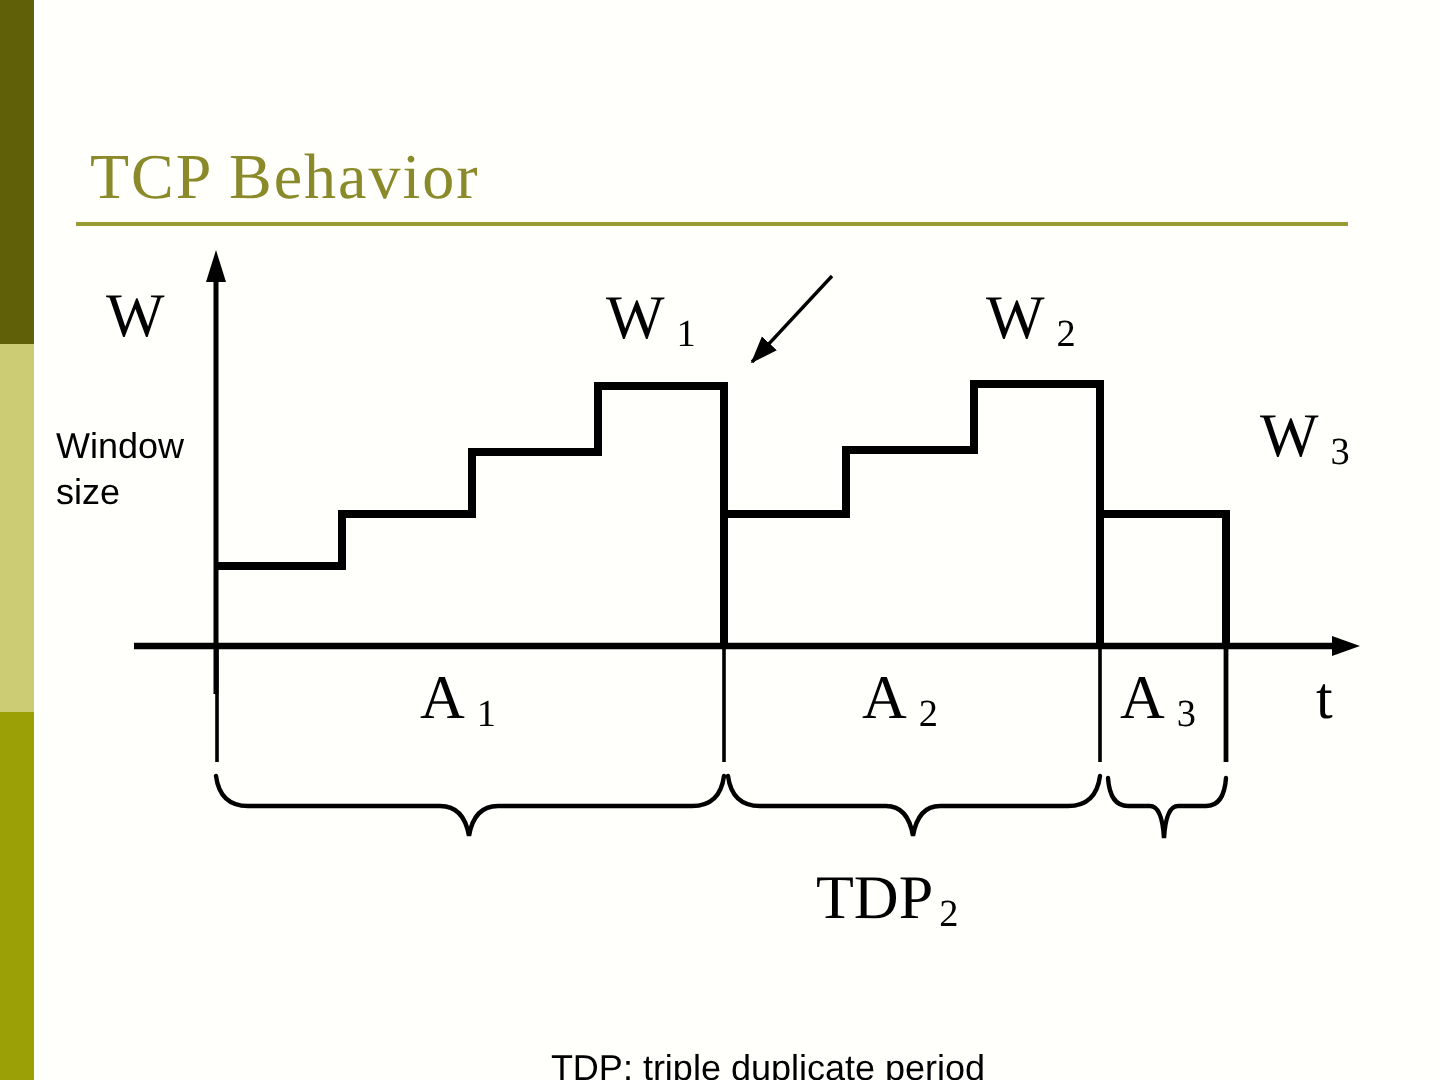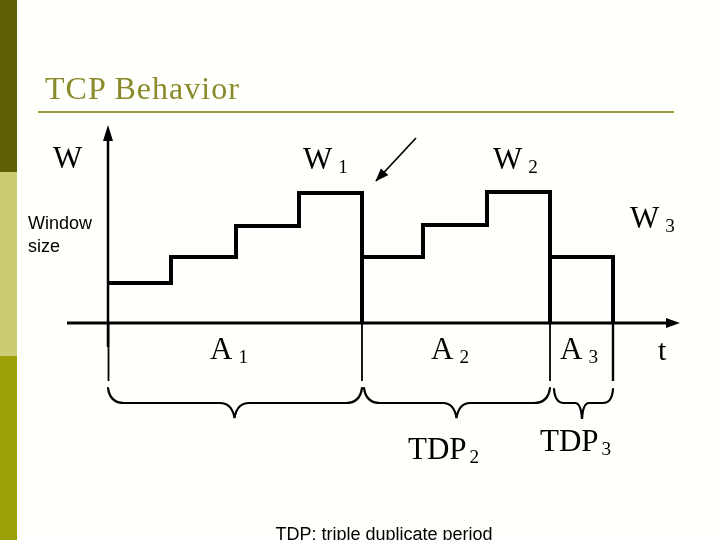--- a/index.html
+++ b/index.html
@@ -100,17 +100,16 @@
   <div class="lbl serif big w2"><span>W</span><span class="sub gap6">2</span></div>
   <div class="lbl serif big w3"><span>W</span><span class="sub gap6">3</span></div>
 
   <div class="lbl serif big a1"><span>A</span><span class="sub gap6">1</span></div>
   <div class="lbl serif big a2"><span>A</span><span class="sub gap6">2</span></div>
   <div class="lbl serif big a3"><span>A</span><span class="sub gap6">3</span></div>
 
   <div class="lbl serif t-lbl">t</div>
 
   <div class="lbl serif big tdp2"><span>TDP</span><span class="sub gap3">2</span></div>
-  <div class="lbl serif big tdp3"><span>TDP</span><span class="sub gap3">3</span></div>
 
   <div class="caption-row subcaption">TDP: triple duplicate period</div>
 
 </div>
 
 </body></html>

